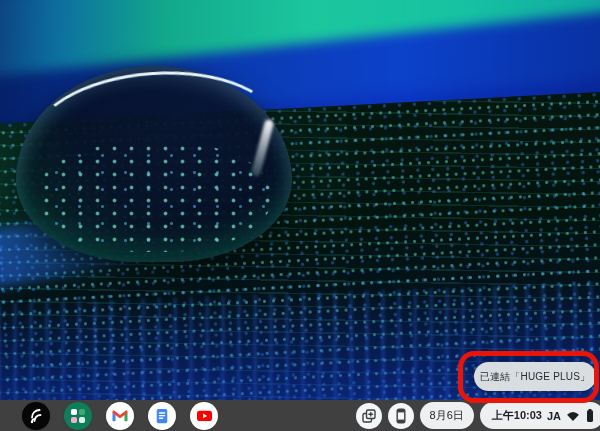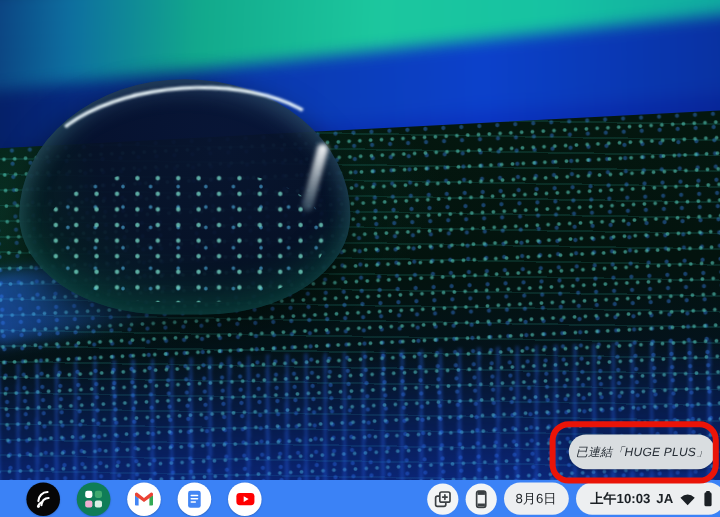--- a/index.html
+++ b/index.html
@@ -78,31 +78,30 @@
     background-size:17px 13px,23px 17px;background-position:0 0,7px 5px;
     opacity:.8;
   }
   
   .toast{
     position:absolute;left:474px;top:362px;width:122px;height:29px;
     border-radius:15px;background:#d9dde0;z-index:5;
     display:flex;align-items:center;justify-content:center;
     font-size:10px;color:#242b33;letter-spacing:.2px;
     box-shadow:0 1px 4px rgba(0,0,0,.35);
-    font-style:italic;
   }
   .annotation{
     position:absolute;left:458px;top:351px;width:141px;height:52px;
     border:5px solid #ea1408;border-radius:16px;box-sizing:border-box;
     z-index:6;pointer-events:none;
   }
   
   .shelf{
     position:absolute;left:0;right:0;bottom:0;height:31px;
-    background:#3b82f6;z-index:3;
+    background:#404040;z-index:3;
   }
   .shelf-apps{
     position:absolute;left:22px;top:1px;height:29px;
     display:flex;align-items:center;gap:14px;
   }
   .app-btn{
     width:28px;height:28px;border-radius:50%;flex:0 0 auto;
     display:flex;align-items:center;justify-content:center;
     box-shadow:0 0.5px 1.5px rgba(0,0,0,.25);
   }

